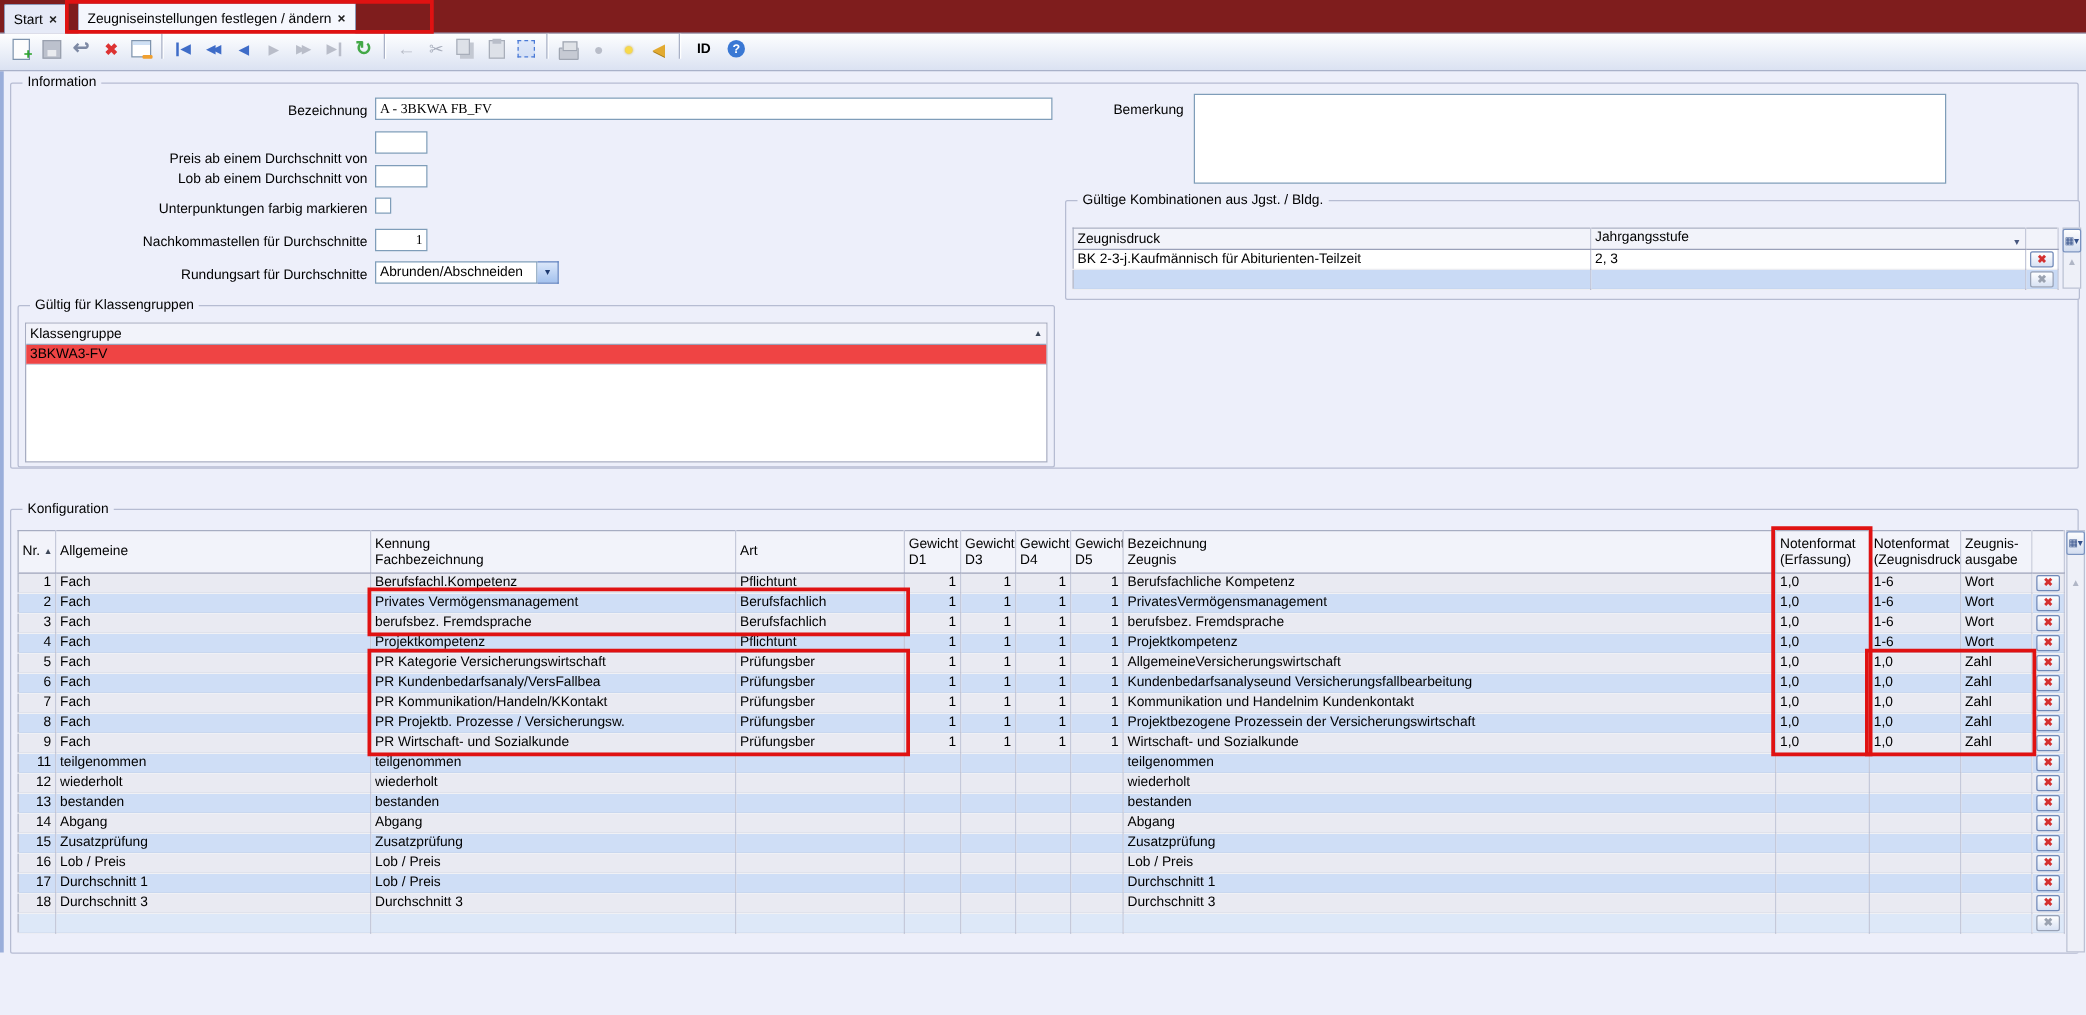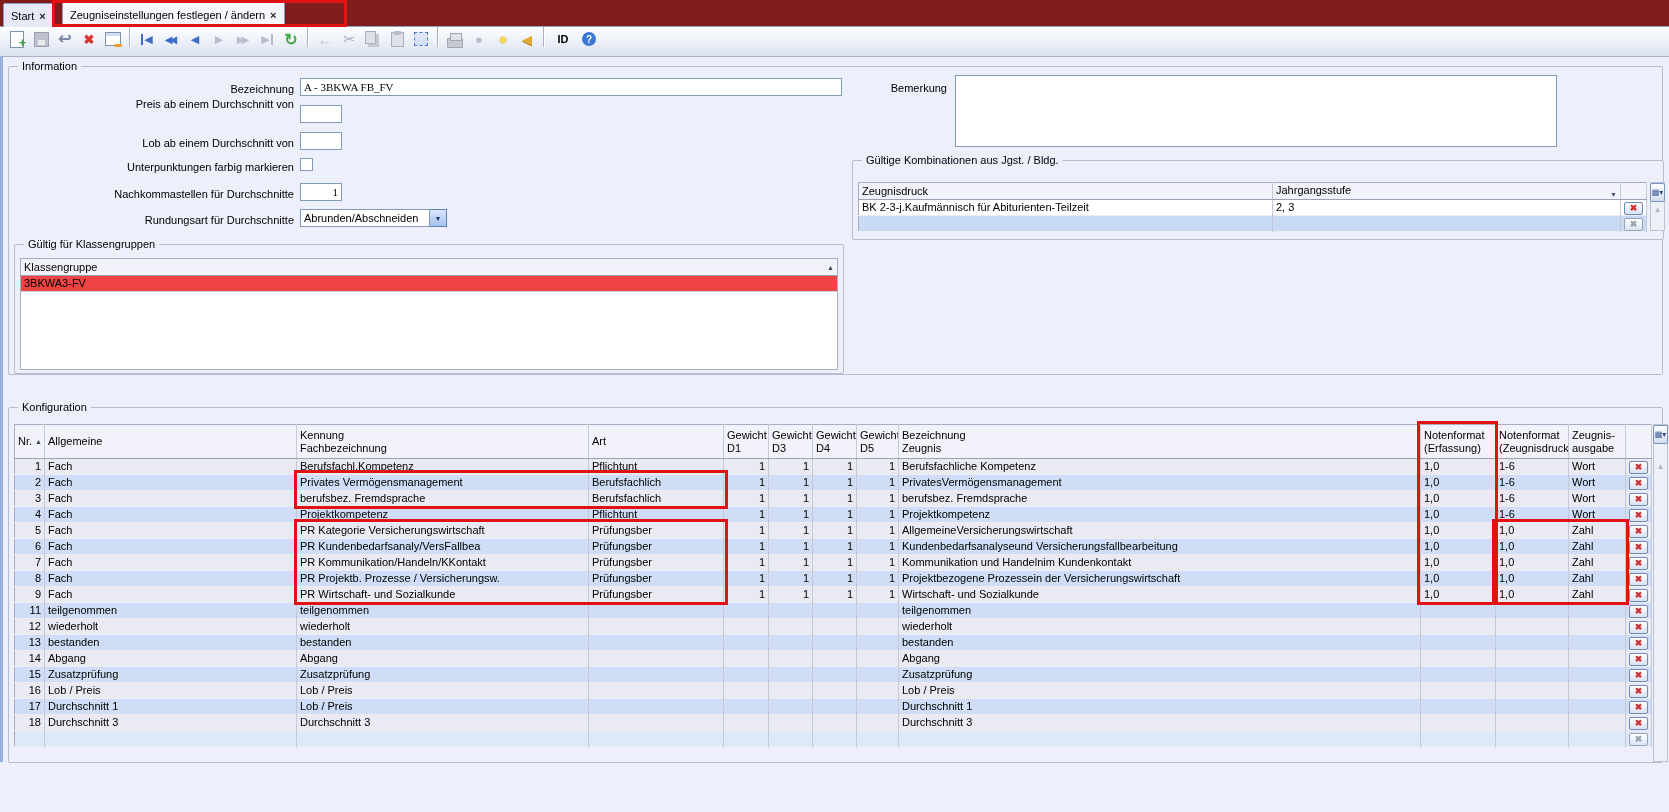--- a/index.html
+++ b/index.html
@@ -204,21 +204,21 @@
 <div class="grp" style="left:14px;top:244px;width:830px;height:130px;background:#edeffa">
   <span class="lg">Gültig für Klassengruppen</span>
 </div>
 <div class="grp" style="left:8px;top:407px;width:1655px;height:356px">
   <span class="lg">Konfiguration</span>
 </div>
 
 <div class="flabel" style="left:8px;top:81px;width:286px">Bezeichnung</div>
 <input class="tinput" style="left: 300px; top: 78px; width: 542px;" value="A - 3BKWA FB_FV">
 
-<div class="flabel" style="left:8px;top:96px;width:286px">Preis ab einem Durchschnitt von</div>
+<div class="flabel" style="left:8px;top:119px;width:286px">Preis ab einem Durchschnitt von</div>
 <input class="tinput" style="left: 300px; top: 105px; width: 42px;" value="">
 
 <div class="flabel" style="left:8px;top:135px;width:286px">Lob ab einem Durchschnitt von</div>
 <input class="tinput" style="left: 300px; top: 132px; width: 42px;" value="">
 
 <div class="flabel" style="left:8px;top:159px;width:286px">Unterpunktungen farbig markieren</div>
 <div class="cbox" style="left:300px;top:158px"></div>
 
 <div class="flabel" style="left:8px;top:186px;width:286px">Nachkommastellen für Durchschnitte</div>
 <input class="tinput num" style="left: 300px; top: 183px; width: 42px;" value="1">

